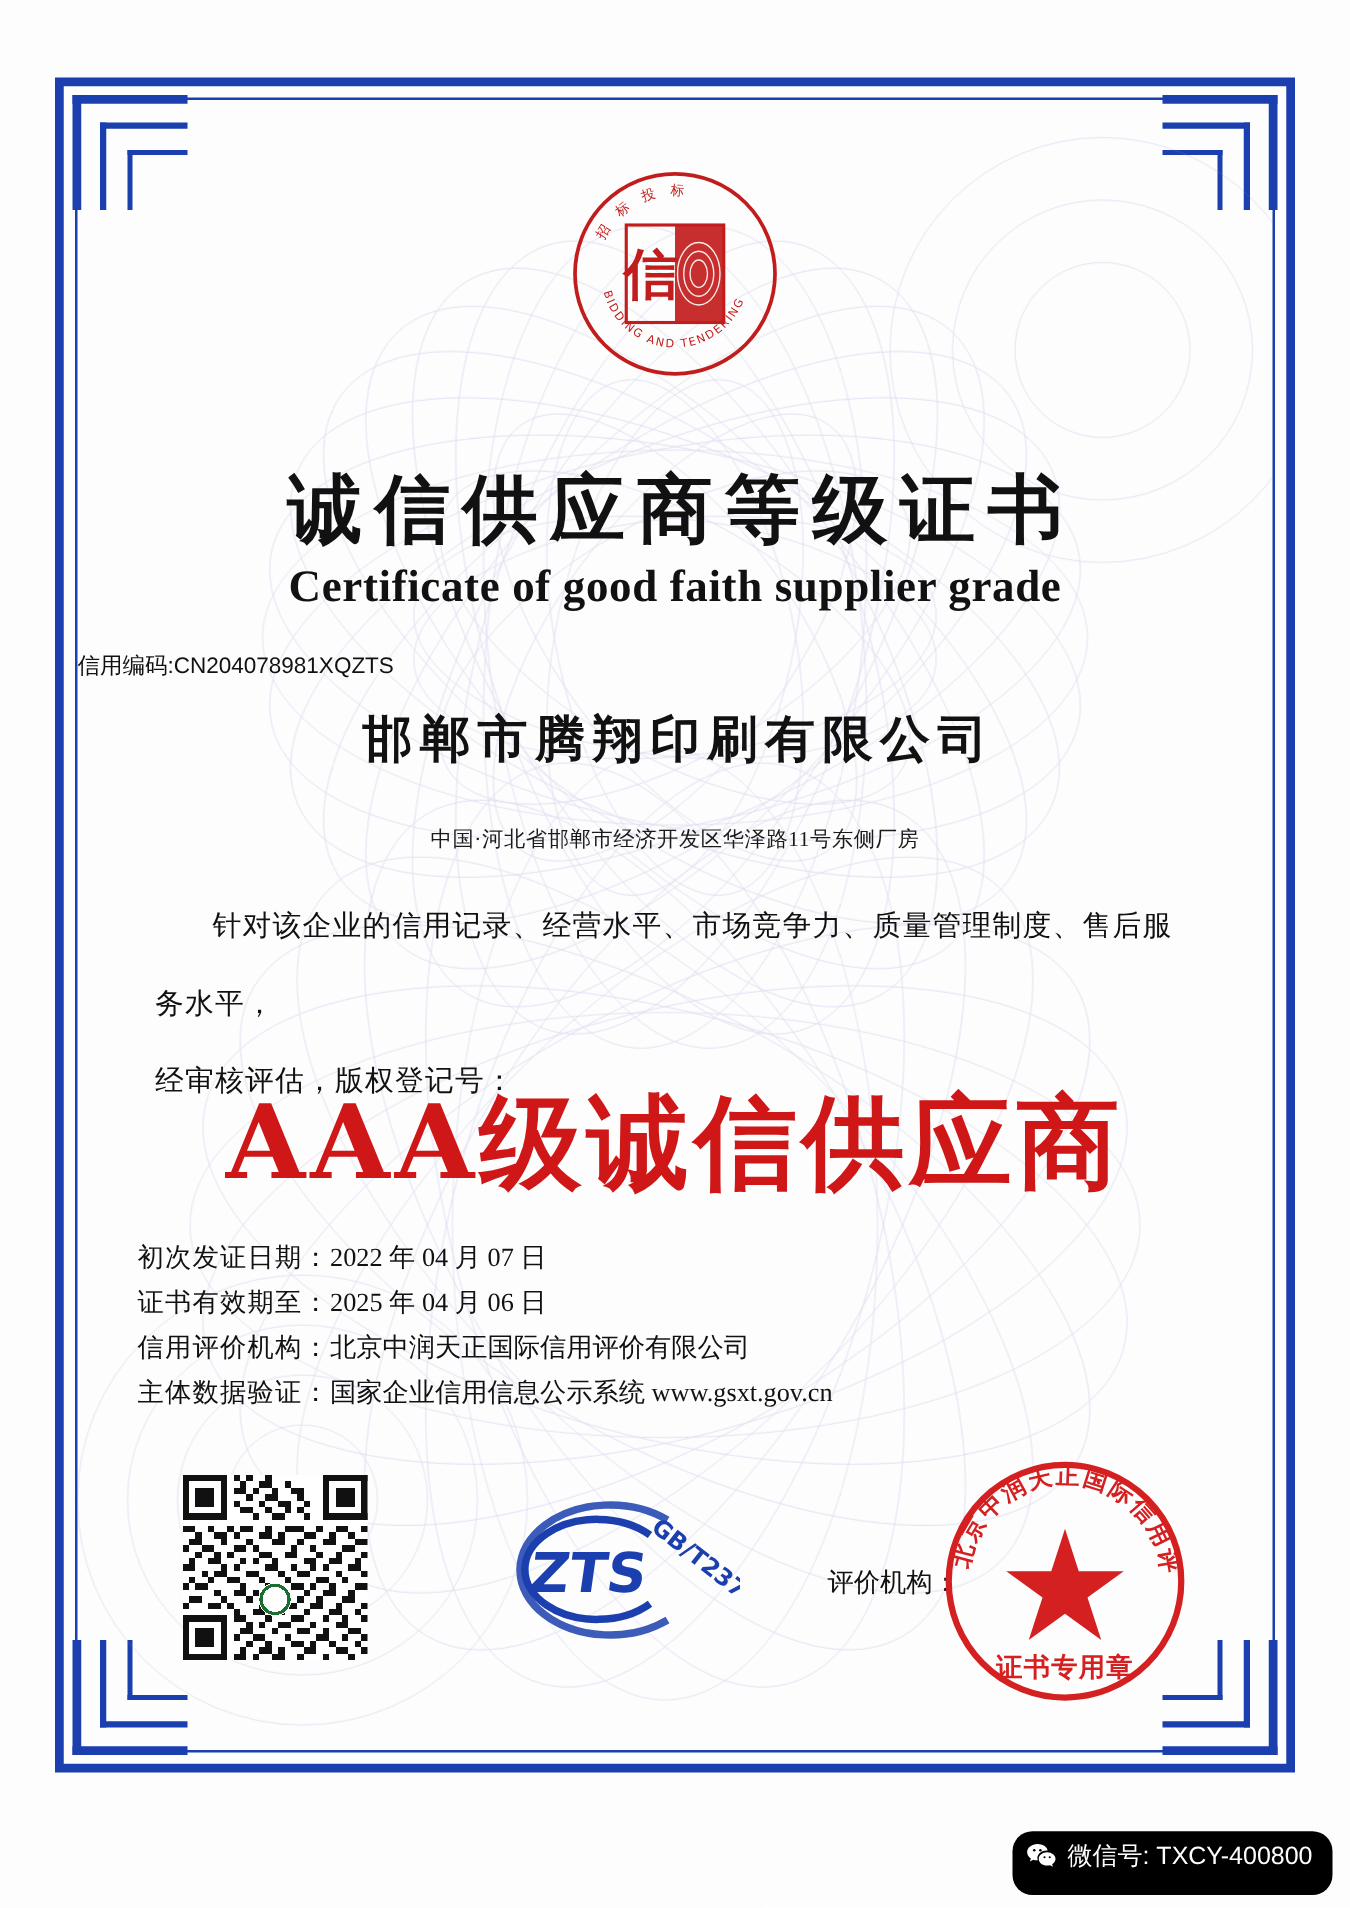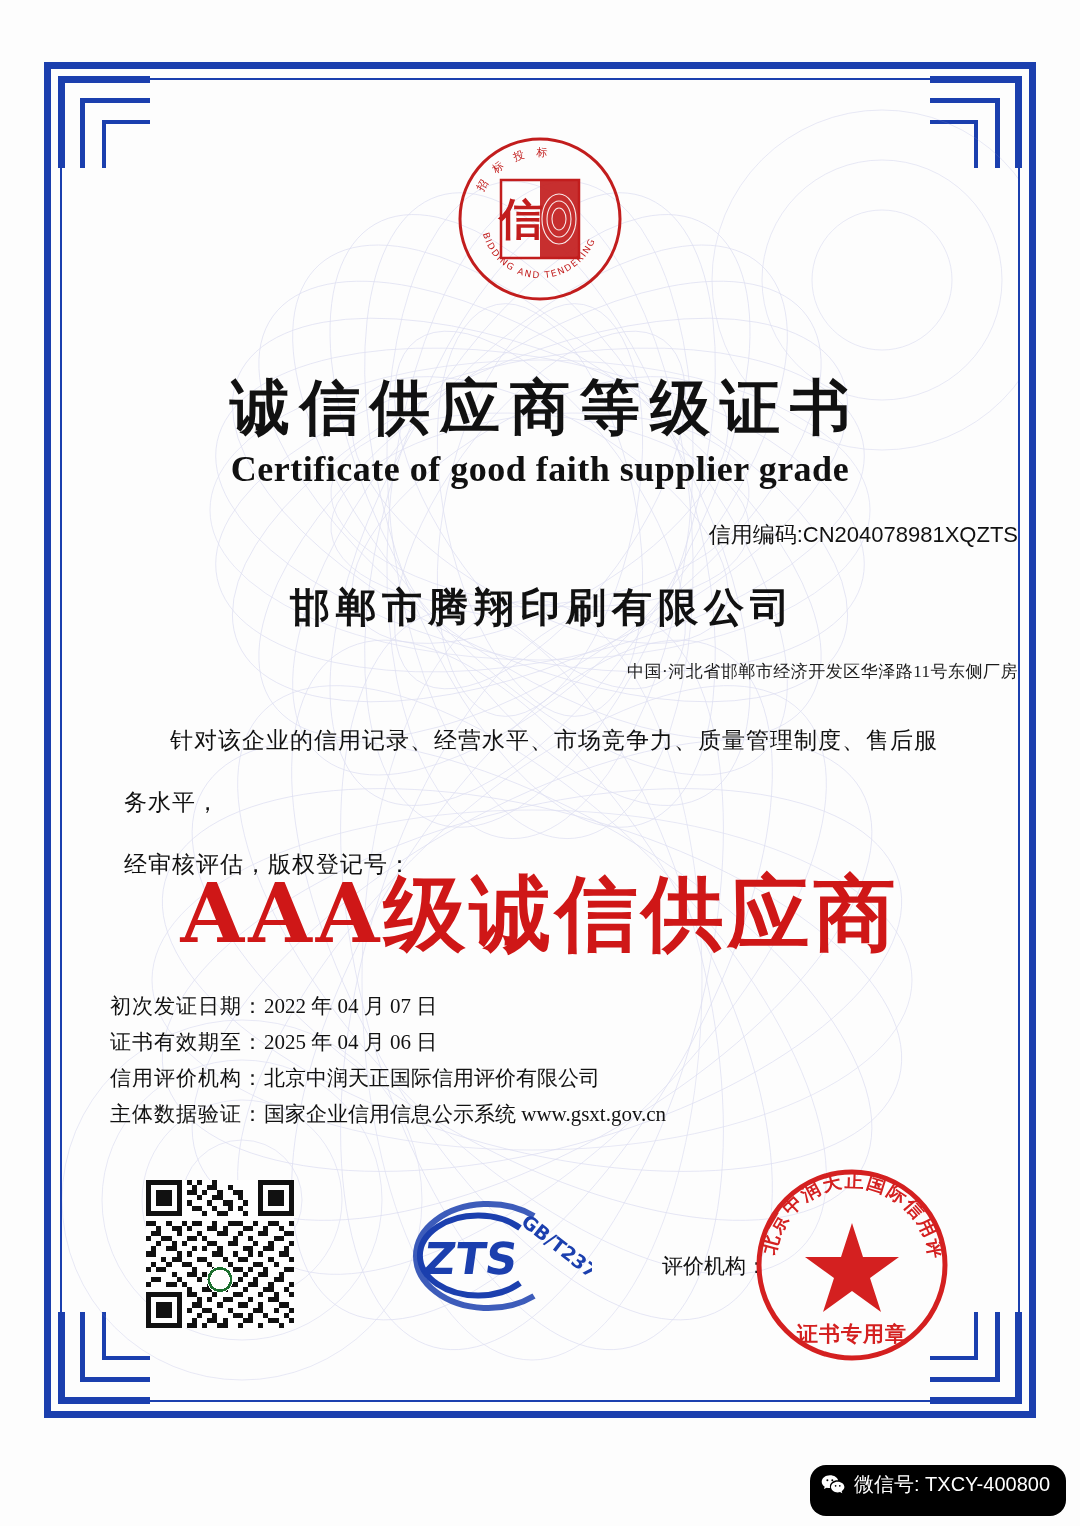--- a/index.html
+++ b/index.html
@@ -138,42 +138,42 @@
     font-family: "Liberation Serif", serif;
     font-weight: bold;
     font-size: 36px;
     color: #111;
     letter-spacing: 0.5px;
   }
   .credit-code {
     position: absolute;
     top: 440px;
     left: 0; right: 0;
-    text-align: right;
-    font-size: 22px;
+    text-align: left;
+    font-size: 18px;
     color: #111;
     font-family: "Liberation Sans", sans-serif;
   }
   .company {
     position: absolute;
-    top: 500px;
+    top: 484px;
     left: 0; right: 0;
     text-align: center;
     font-family: "DejaVu Sans", sans-serif;
     font-weight: bold;
     font-size: 40px;
     letter-spacing: 6px;
     color: #111;
     text-indent: 6px;
   }
   .address {
     position: absolute;
     top: 580px;
     left: 0; right: 0;
-    text-align: right;
+    text-align: center;
     font-size: 17px;
     color: #1a1a1a;
     font-family: "Liberation Serif", serif;
     letter-spacing: 0.5px;
   }
   .statement {
     position: absolute;
     top: 630px;
     left: 62px;
     right: 62px;

